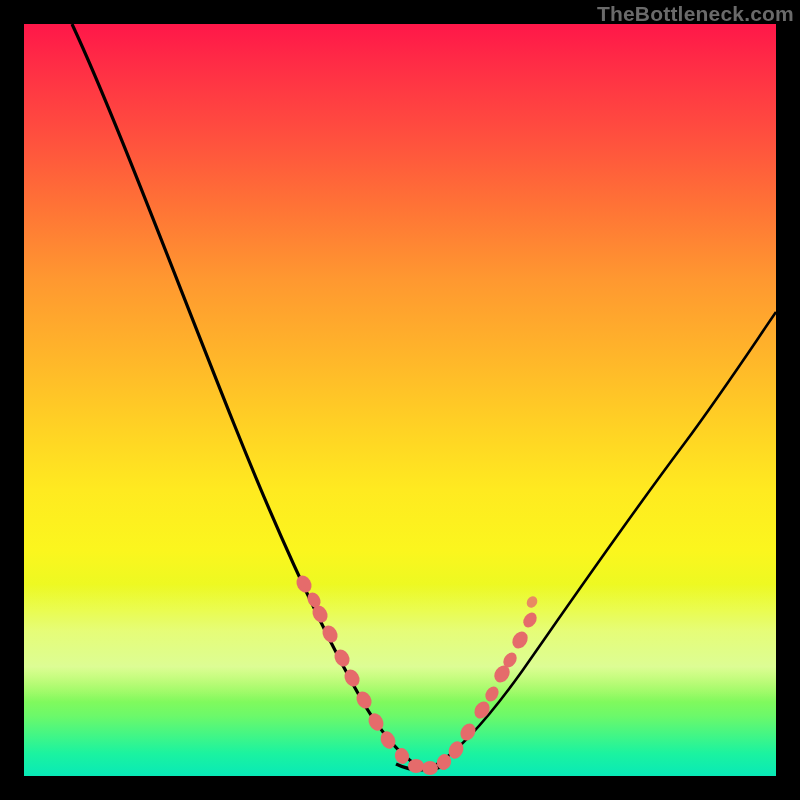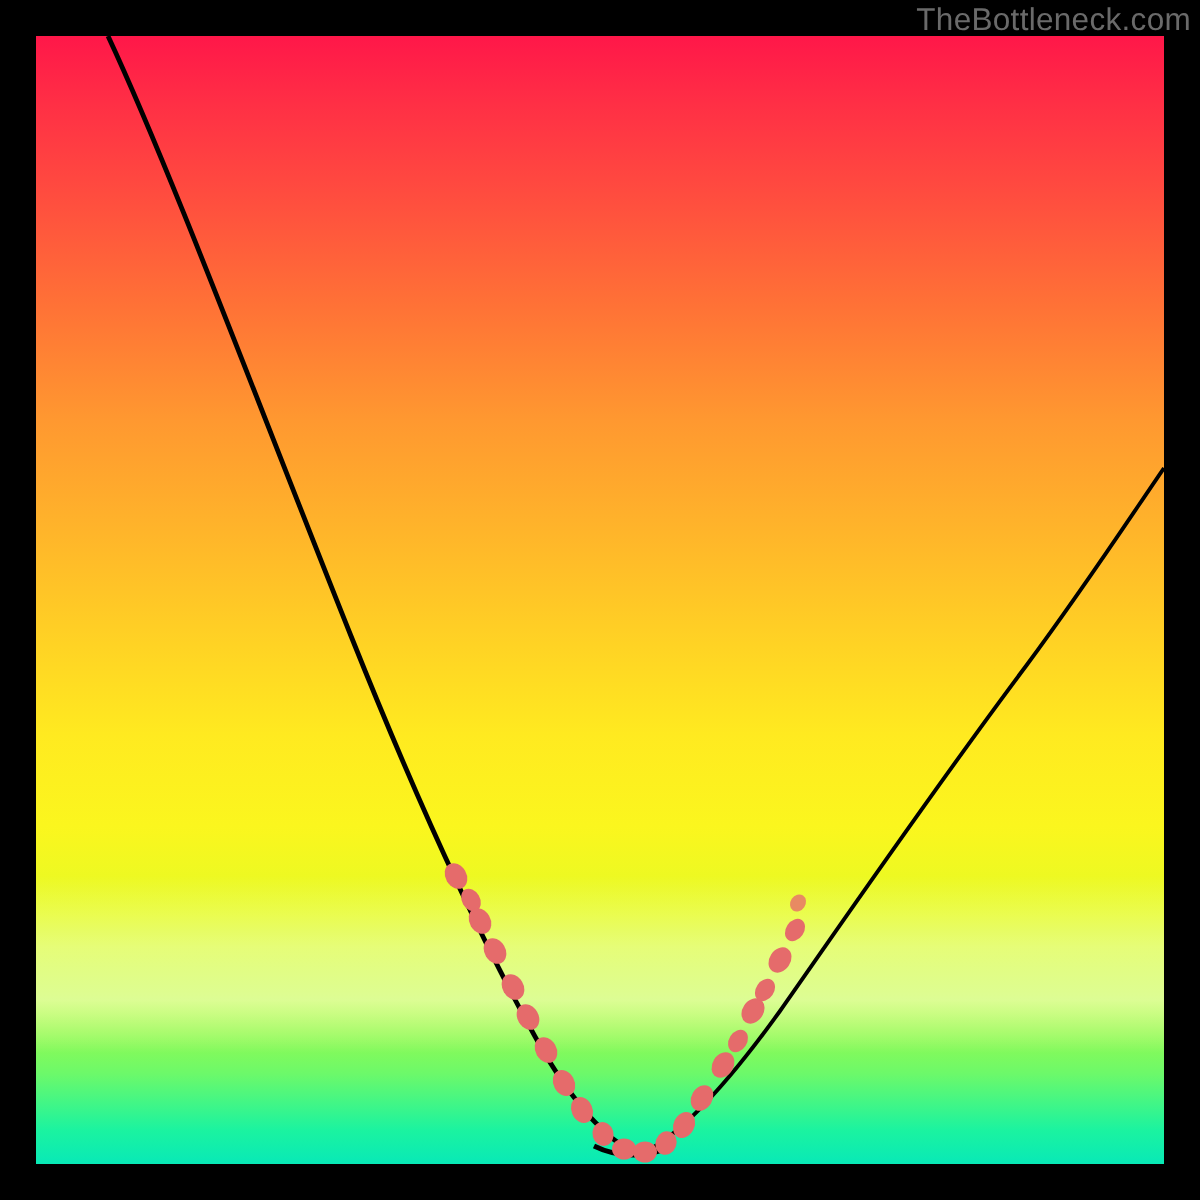--- a/index.html
+++ b/index.html
@@ -57,21 +57,21 @@
       rgba(255,255,210,0.45) 40%,
       rgba(255,255,220,0.55) 70%,
       rgba(255,255,220,0.0) 100%
     );
   }
   .attribution {
     position: absolute;
     right: 6px;
     top: 2px;
     font-size: 21px;
-    font-weight: 400;
+    font-weight: 700;
     color: #6a6a6a;
     letter-spacing: 0.2px;
     z-index: 50;
   }
   svg.curves {
     position: absolute;
     left: 0;
     top: 0;
     width: 752px;
     height: 752px;

